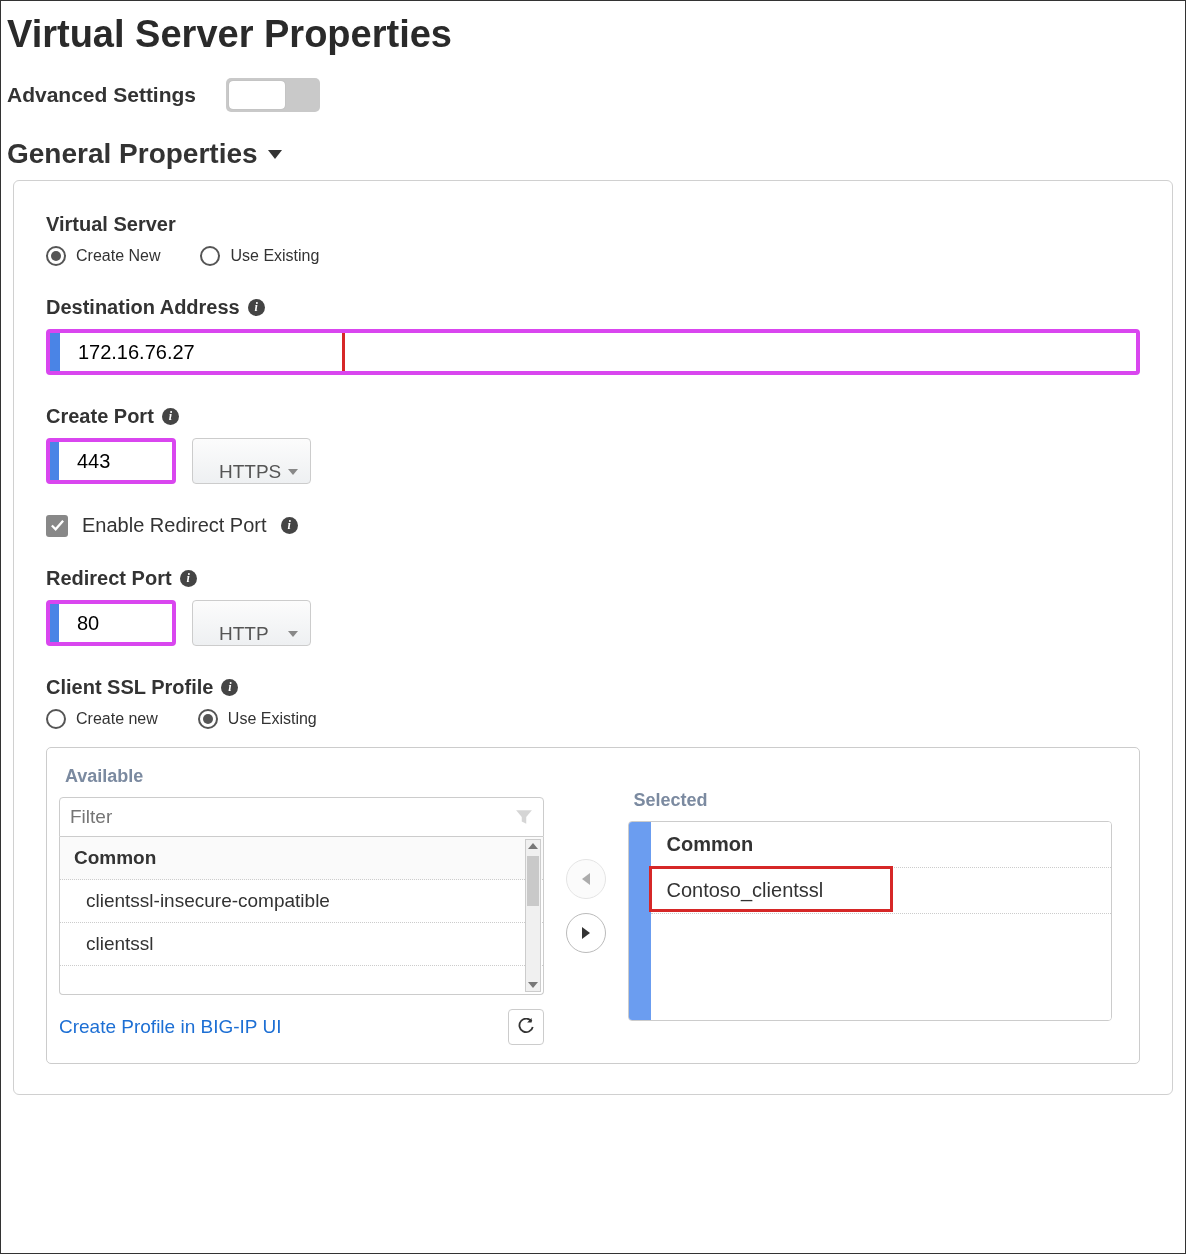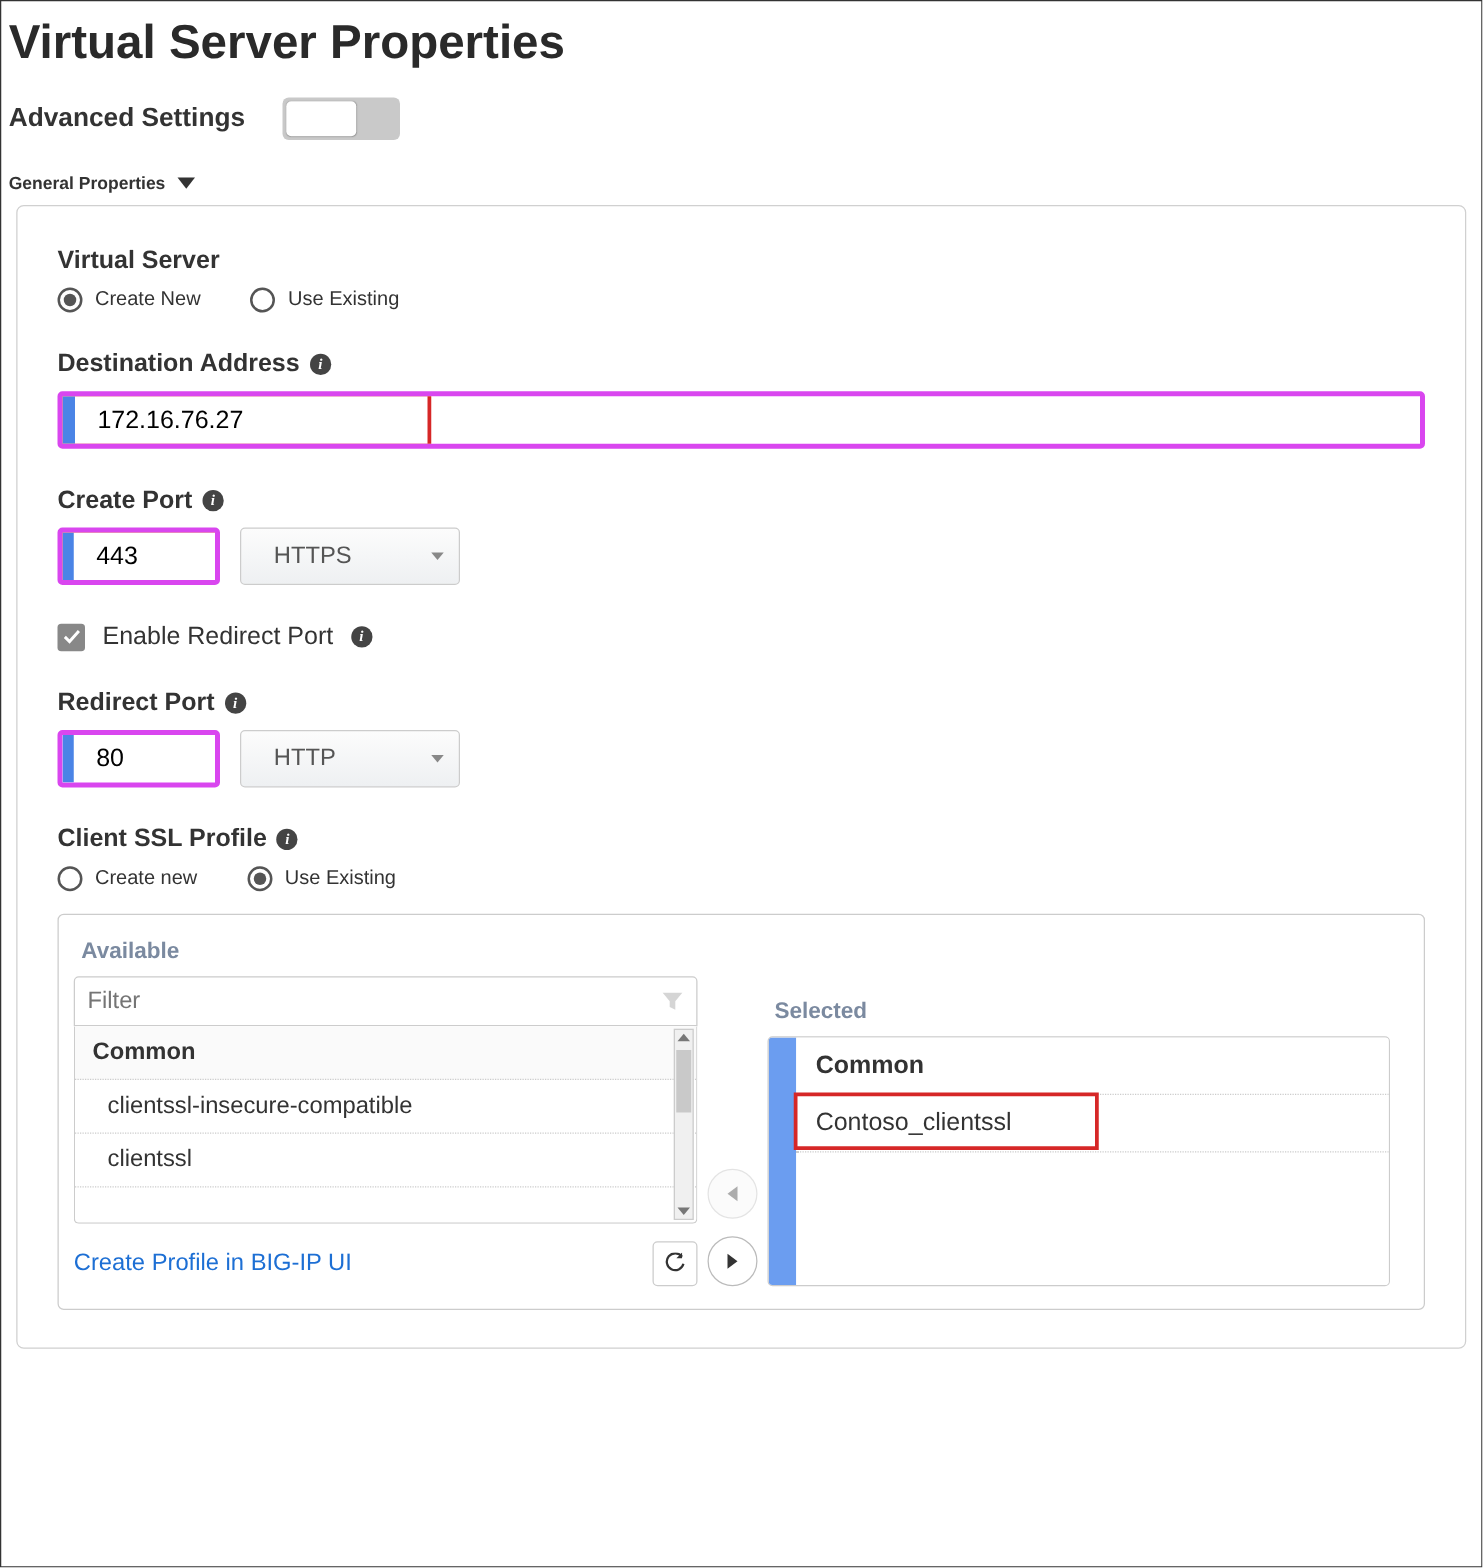--- a/index.html
+++ b/index.html
@@ -48,21 +48,21 @@
     left: 3px; top: 3px;
     width: 56px; height: 28px;
     background: #fff;
     border-radius: 4px;
     box-shadow: 0 0 1px rgba(0,0,0,0.25);
   }
   .section-header {
     display: flex;
     align-items: center;
     gap: 10px;
-    font-size: 14px;
+    font-size: 28px;
     font-weight: 700;
     color: #333;
     margin-bottom: 10px;
   }
   .caret-down {
     width: 0; height: 0;
     border-left: 7px solid transparent;
     border-right: 7px solid transparent;
     border-top: 9px solid #333;
   }
@@ -146,26 +146,26 @@
     outline: none;
     font-size: 20px;
     padding: 0 18px;
     background: transparent;
     width: 100%;
   }
   .full-width { flex: 1; }
   .port-input { width: 130px; }
   .select {
     display: flex;
-    align-items: center;
+    align-items: flex-end;
     height: 46px;
     border: 1px solid #ccc;
     border-radius: 4px;
     overflow: hidden;
-    width: 176px;
+    width: 119px;
     background: linear-gradient(#fcfcfc, #eef0f2);
   }
   .select .stripe {
     width: 10px;
     background: #4a84e6;
   }
   .select .sel-body {
     flex: 1;
     display: flex;
     align-items: center;
@@ -210,22 +210,22 @@
     border: 3px solid #d62727;
     pointer-events: none;
   }
   .hl-addr::after { width: 292px; inset: -3px auto -3px -3px; }
   
   .transfer-panel {
     border: 1px solid #ccc;
     border-radius: 5px;
     padding: 18px 27px 18px 12px;
     display: flex;
-    gap: 4px;
-    align-items: flex-end;
+    gap: 18px;
+    align-items: center;
   }
   .transfer-col {
     flex: 1;
     display: flex;
     flex-direction: column;
   }
   .col-title {
     font-size: 18px;
     font-weight: 700;
     color: #7b8aa0;

